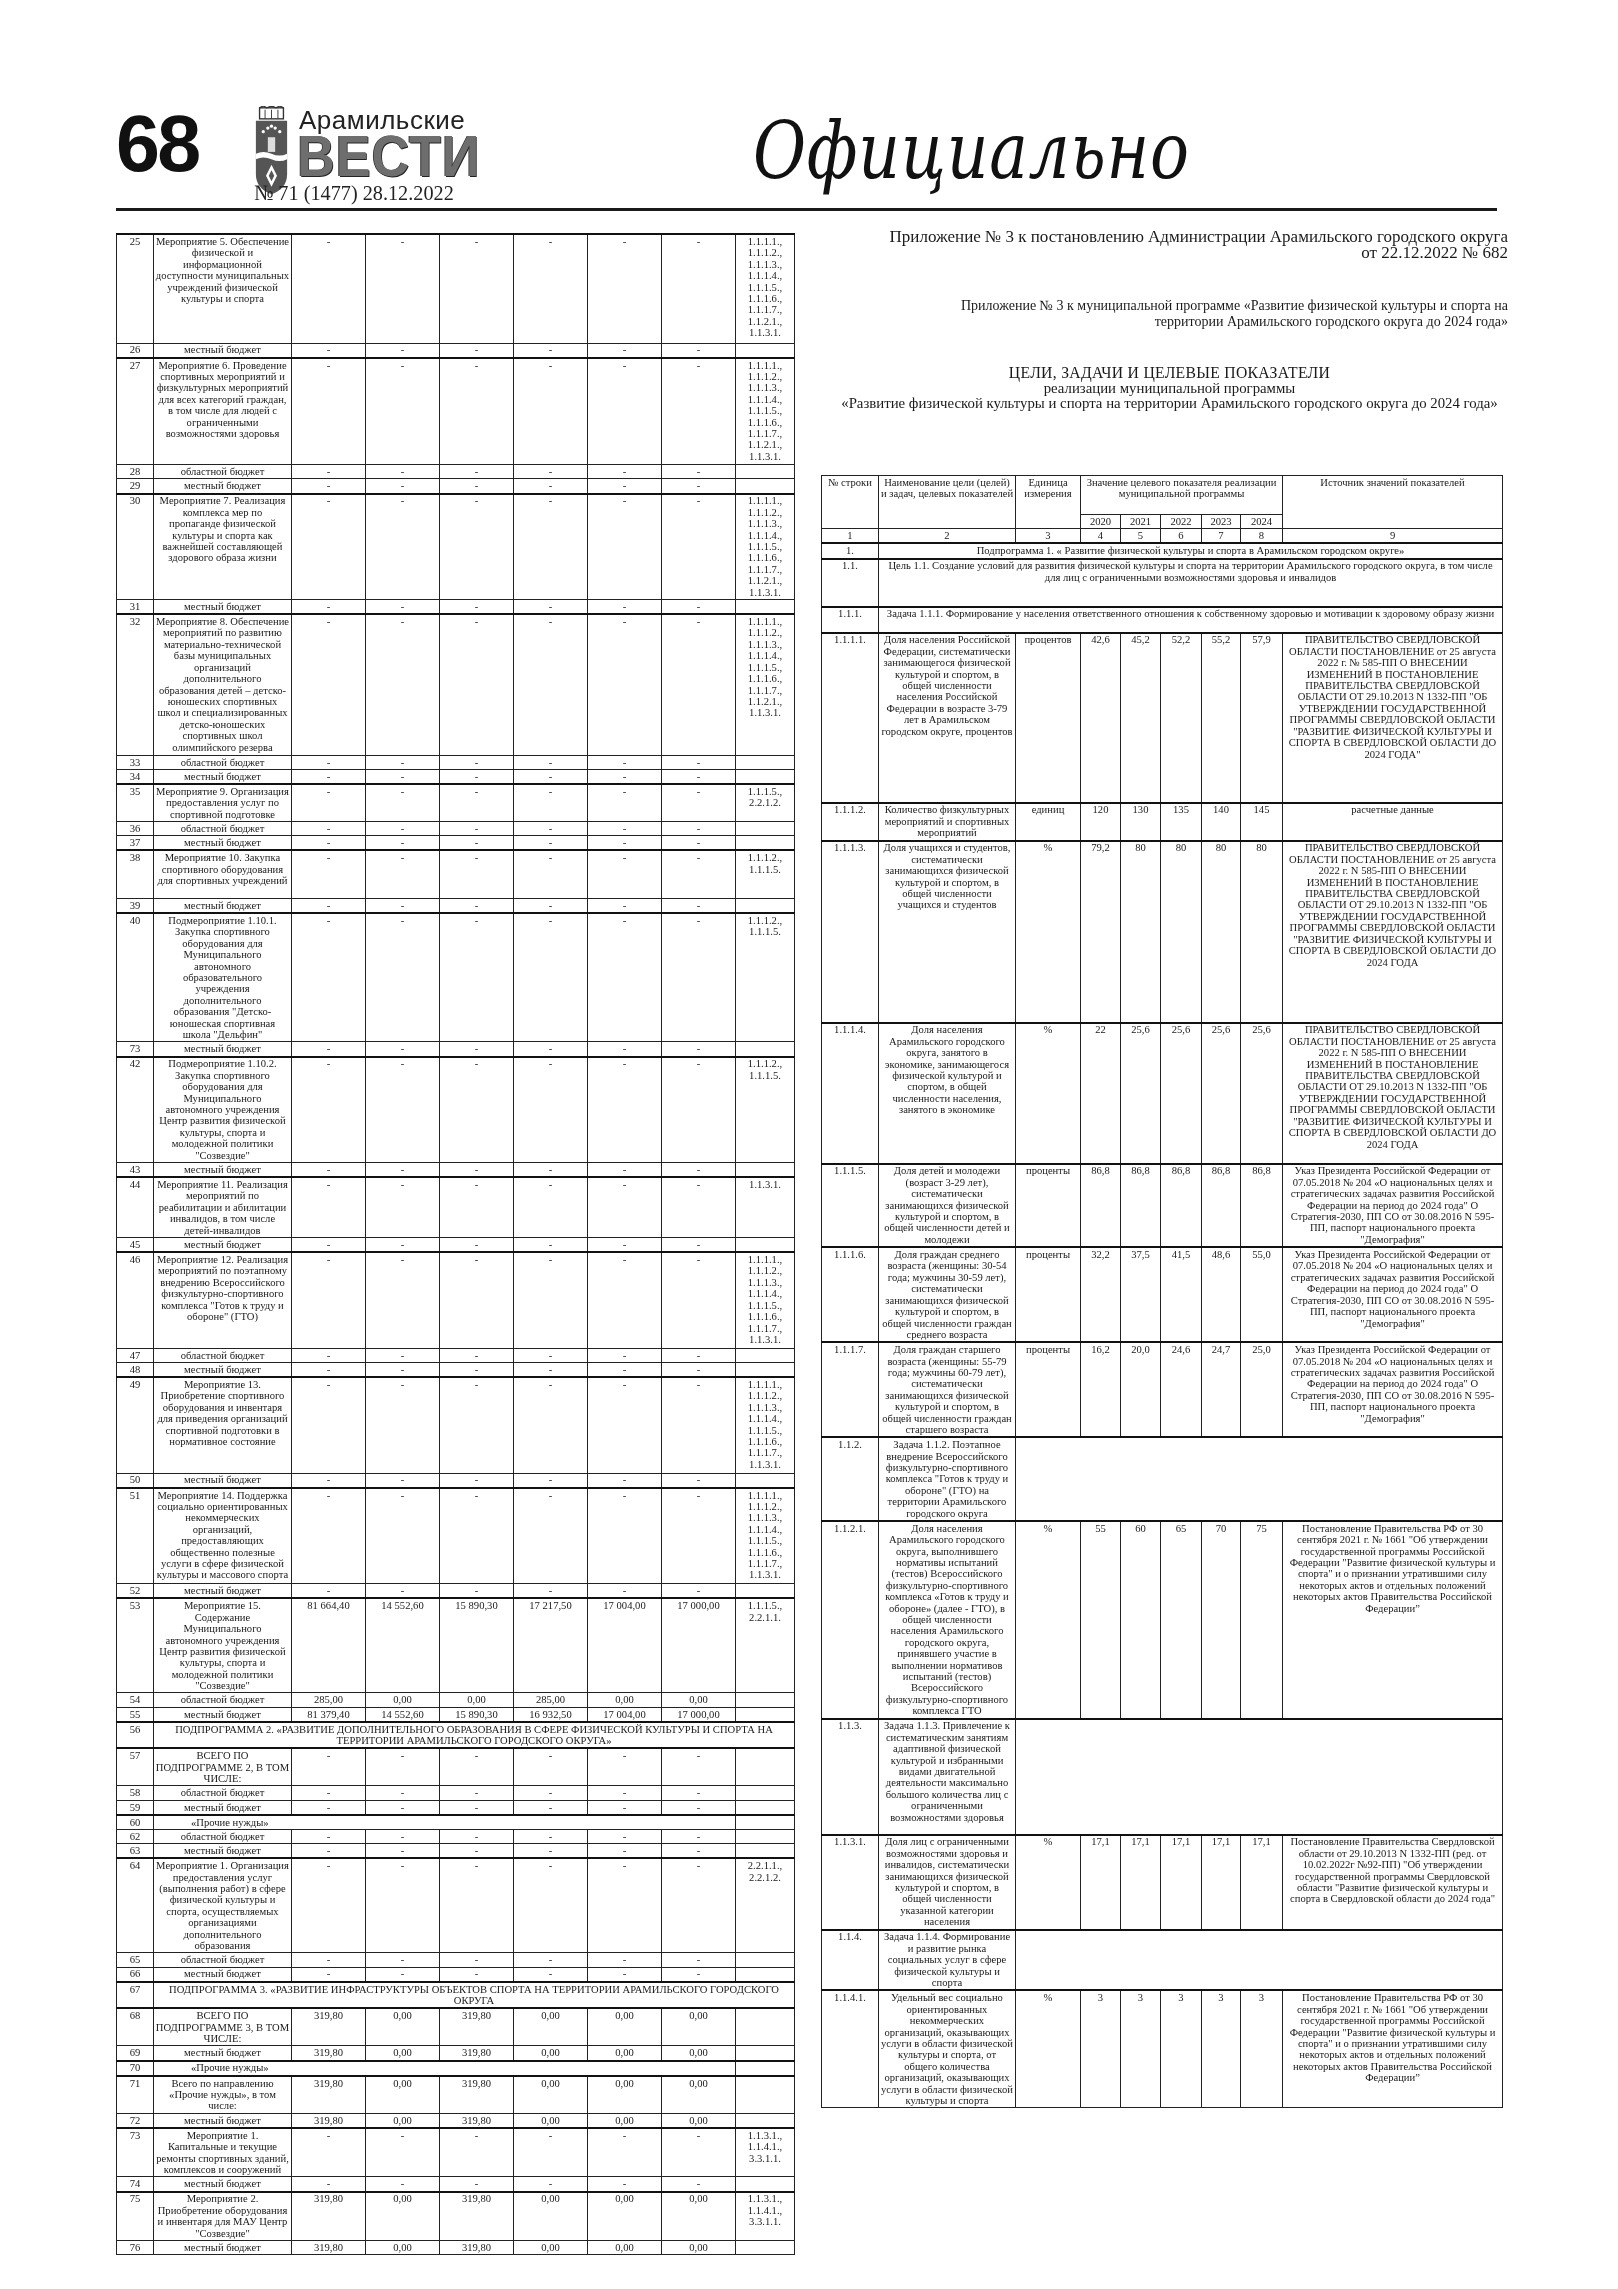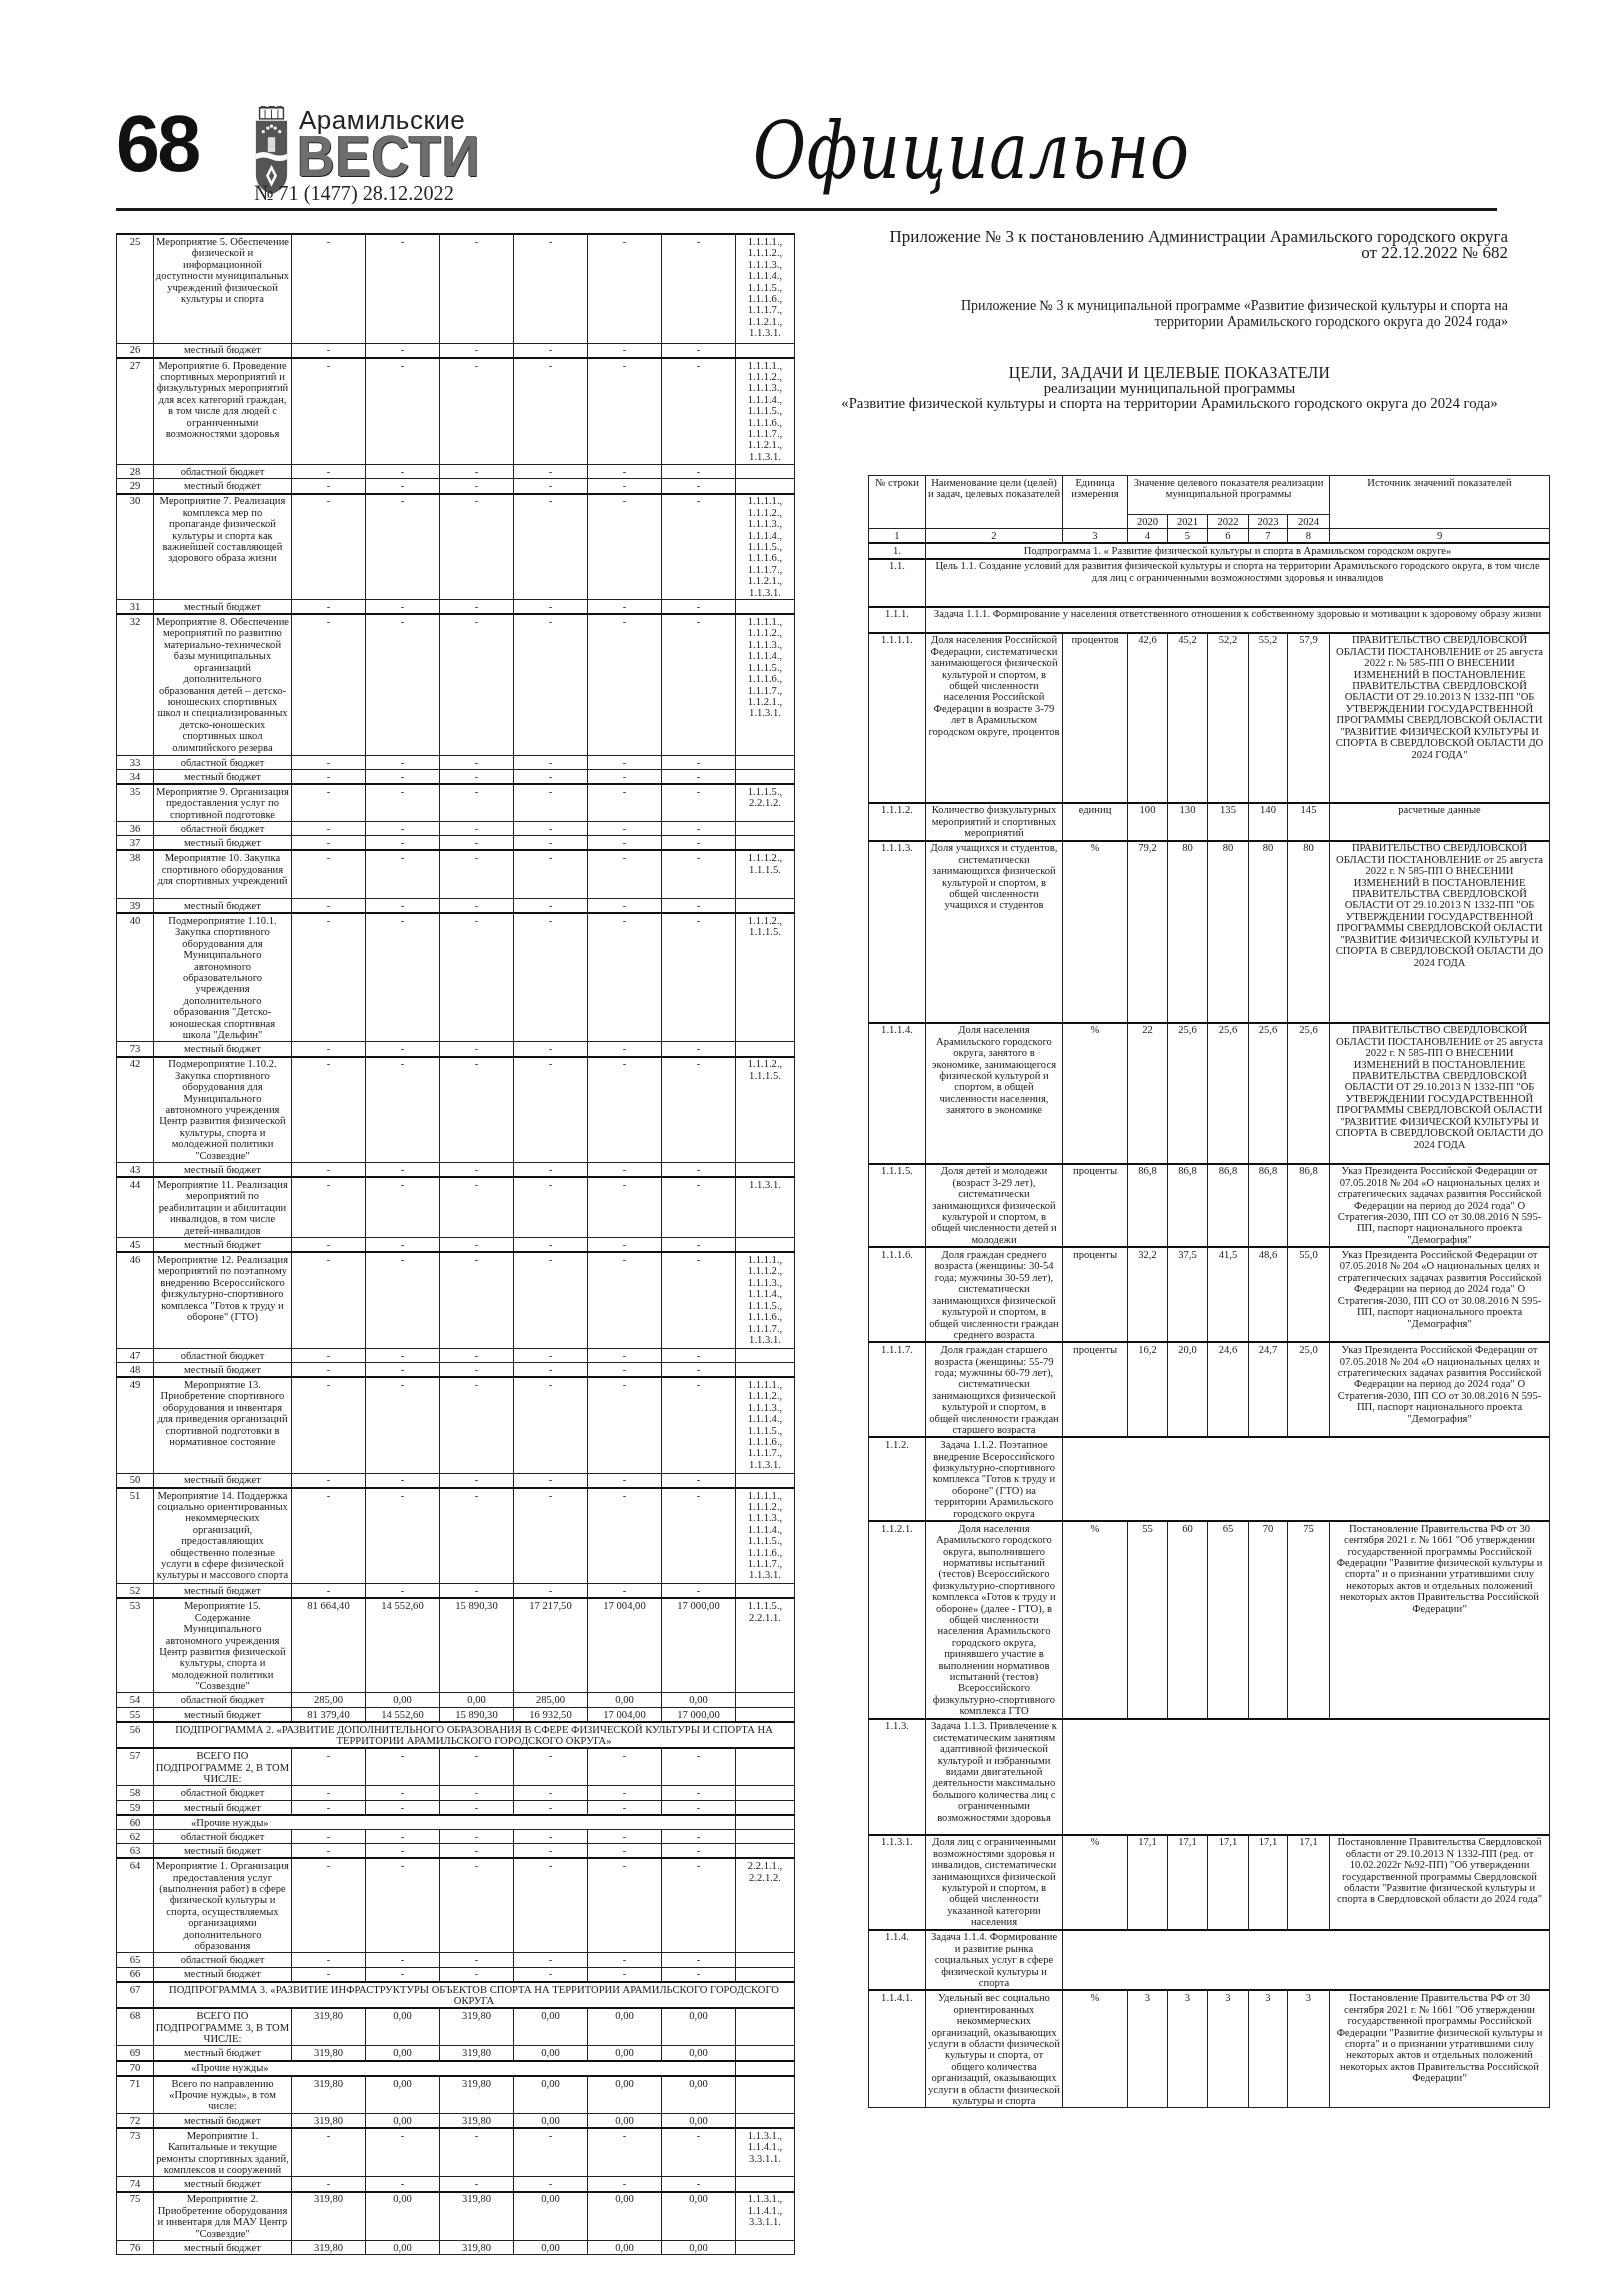--- a/index.html
+++ b/index.html
@@ -39,21 +39,21 @@
   
   .annex1 { position: absolute; left: 831px; top: 229px; width: 677px; text-align: right;
             font-size: 17px; line-height: 15.7px; }
   .annex2 { position: absolute; left: 831px; top: 298px; width: 677px; text-align: right;
             font-size: 14px; line-height: 15.7px; }
   .doc-heading { position: absolute; left: 831px; top: 365px; width: 677px; text-align: center;
                  font-size: 14.8px; line-height: 15.7px; }
   .doc-heading .h1 { font-size: 15.7px; letter-spacing: 0.3px; }
 
   
-  #tgt-table { left: 868px; top: 475px; width: 678px; border: 1.8px solid #111; }
+  #tgt-table { left: 821px; top: 475px; width: 678px; border: 1.8px solid #111; }
   #tgt-table td { font-size: 10.6px; line-height: 11.4px; }
   #tgt-table td.src { font-size: 10.6px; }
 </style>
 </head>
 <body>
 
 <div class="masthead">
   <div class="page-num">68</div>
   <svg class="crest" viewBox="0 0 38 98">
     <rect x="6" y="2" width="26" height="12" fill="#fff" stroke="#333" stroke-width="1.5"></rect>
@@ -704,21 +704,21 @@
         <td>45,2</td>
         <td>52,2</td>
         <td>55,2</td>
         <td>57,9</td>
         <td class="src">ПРАВИТЕЛЬСТВО СВЕРДЛОВСКОЙ ОБЛАСТИ ПОСТАНОВЛЕНИЕ от 25 августа 2022 г. № 585-ПП О ВНЕСЕНИИ ИЗМЕНЕНИЙ В ПОСТАНОВЛЕНИЕ ПРАВИТЕЛЬСТВА СВЕРДЛОВСКОЙ ОБЛАСТИ ОТ 29.10.2013 N 1332-ПП "ОБ УТВЕРЖДЕНИИ ГОСУДАРСТВЕННОЙ ПРОГРАММЫ СВЕРДЛОВСКОЙ ОБЛАСТИ "РАЗВИТИЕ ФИЗИЧЕСКОЙ КУЛЬТУРЫ И СПОРТА В СВЕРДЛОВСКОЙ ОБЛАСТИ ДО 2024 ГОДА"</td>
       </tr>
       <tr style="height:35px" class="thick-top">
         <td>1.1.1.2.</td>
         <td>Количество физкультурных мероприятий и спортивных мероприятий</td>
         <td>единиц</td>
-        <td>100</td>
+        <td>120</td>
         <td>130</td>
         <td>135</td>
         <td>140</td>
         <td>145</td>
         <td class="src">расчетные данные</td>
       </tr>
       <tr style="height:182px" class="thick-top">
         <td>1.1.1.3.</td>
         <td>Доля учащихся и студентов, систематически занимающихся физической культурой и спортом, в общей численности учащихся и студентов</td>
         <td>%</td>

